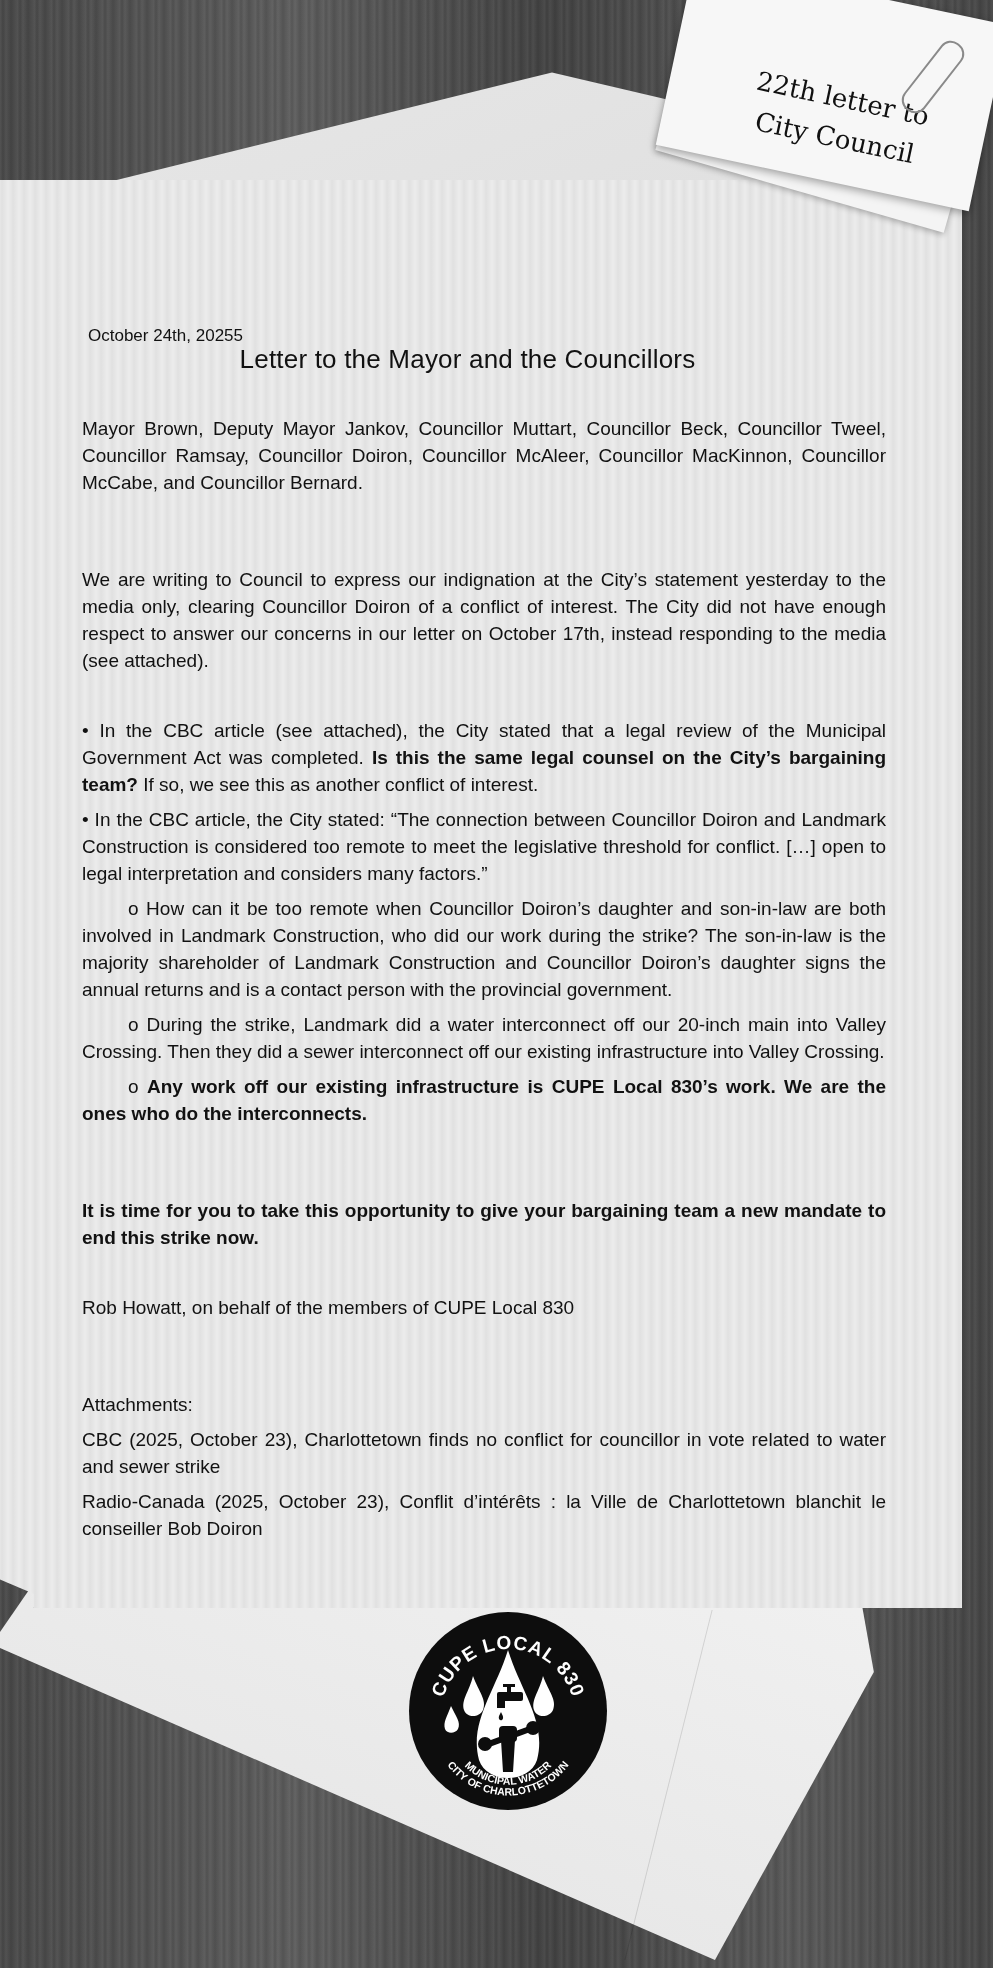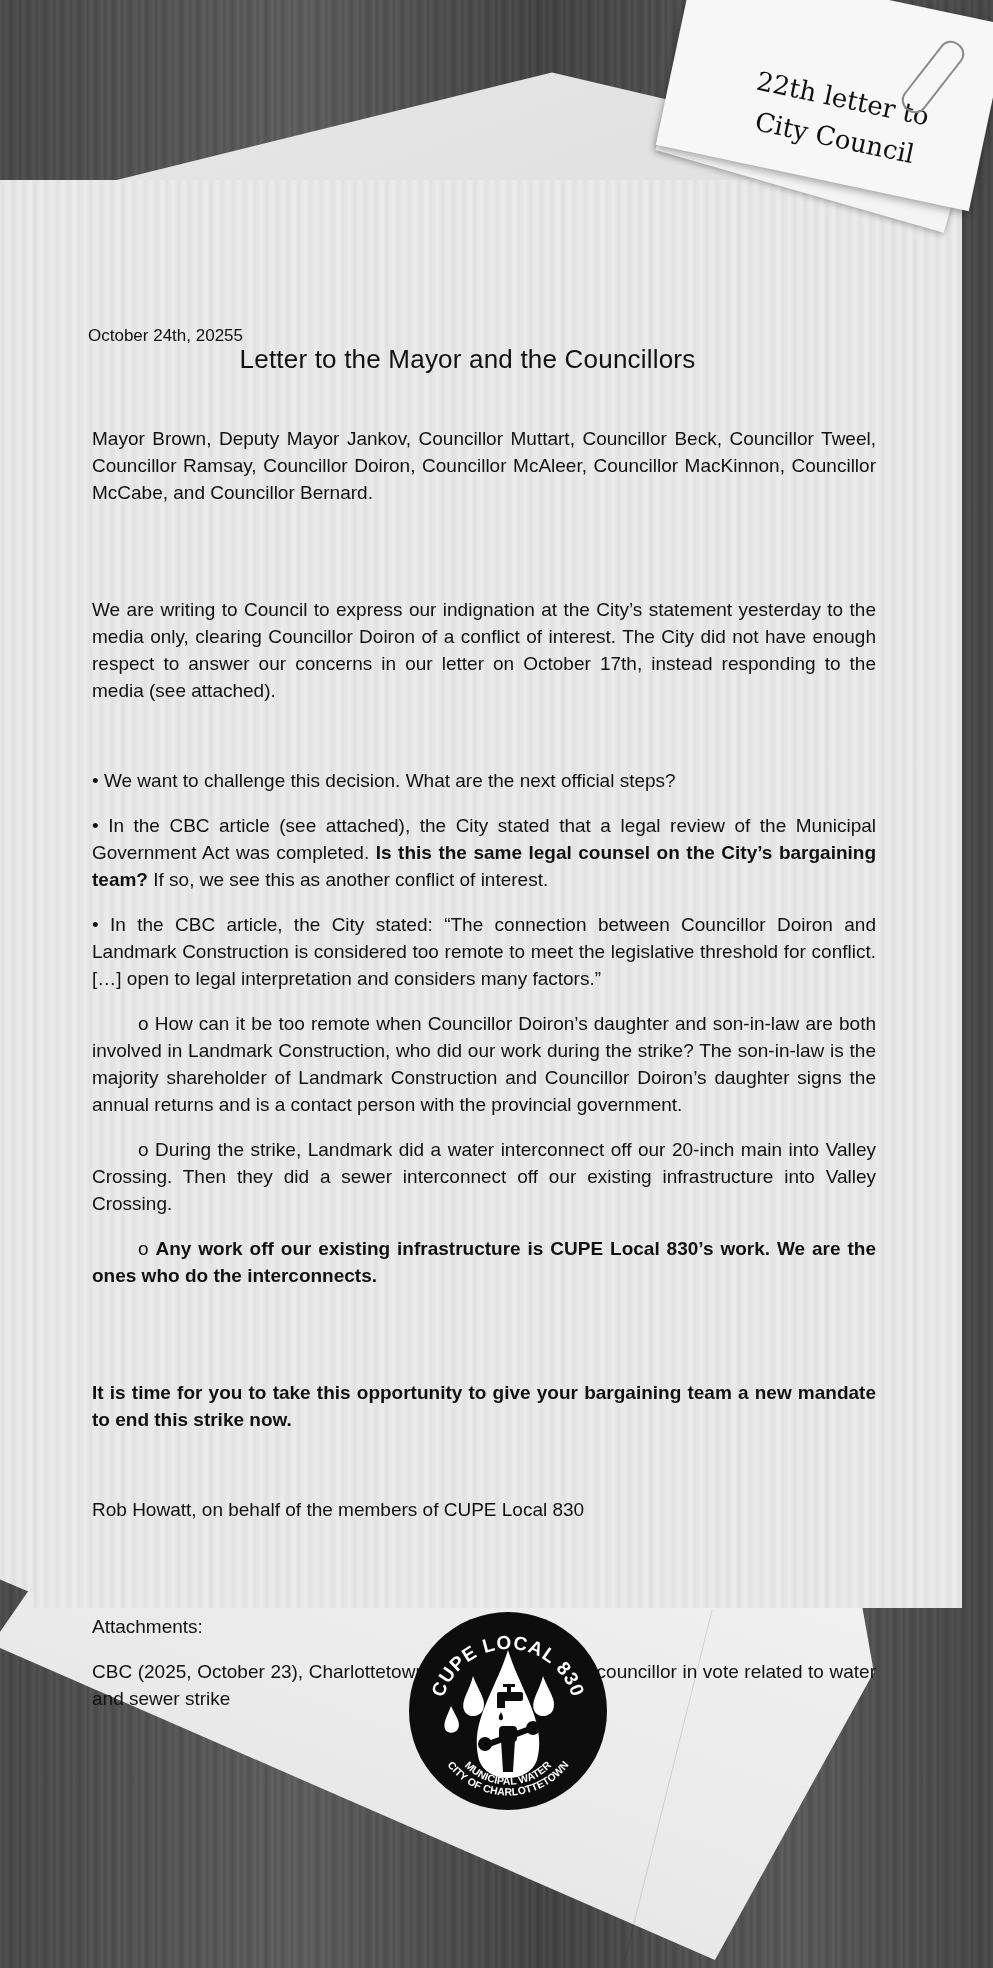--- a/index.html
+++ b/index.html
@@ -53,21 +53,21 @@
       position: absolute; left: 920px; top: 35px; width: 22px; height: 80px;
       border: 2.5px solid #8a8a8a; border-radius: 12px;
       transform: rotate(38deg);
     }
     .date { position: absolute; left: 88px; top: 290px; font-size: 17px; color: #111; margin-top: 36px; }
     .title {
       position: absolute; left: 0; width: 935px; top: 344px; text-align: center;
       font-size: 26px; font-weight: 500; color: #111; letter-spacing: 0.2px;
     }
     .body { position: absolute; left: 74px; top: 407px; width: 820px; }
-    .body p { margin: 18px; text-align: justify; font-size: 19px; line-height: 27px; color: #111; }
+    .body p { margin: 8px; text-align: justify; font-size: 19px; line-height: 27px; color: #111; }
     .gap { height: 27px; }
     .indent { text-indent: 46px; }
     b { font-weight: 700; }
     .logo {
       position: absolute; left: 409px; top: 1612px; width: 198px; height: 198px;
       border-radius: 50%; background: #0d0d0d;
     }
     .logo svg { position: absolute; left: 0; top: 0; }
   </style>
 </head>
@@ -89,35 +89,35 @@
 
 <div class="date">October 24th, 20255</div>
 <div class="title">Letter to the Mayor and the Councillors</div>
 
 <div class="body">
   <p>Mayor Brown, Deputy Mayor Jankov, Councillor Muttart, Councillor Beck, Councillor Tweel, Councillor Ramsay, Councillor Doiron, Councillor McAleer, Councillor MacKinnon, Councillor McCabe, and Councillor Bernard.</p>
   <div class="gap"></div>
   <div class="gap"></div>
   <p>We are writing to Council to express our indignation at the City’s statement yesterday to the media only, clearing Councillor Doiron of a conflict of interest. The City did not have enough respect to answer our concerns in our letter on October 17th, instead responding to the media (see attached).</p>
   <div class="gap"></div>
-  <p>• We want to challenge this decision. What are the next official steps?</p>
   <p><span>• In the CBC article (see attached), the City stated that a legal review of the Municipal Government Act was completed. </span><b>Is this the same legal counsel on the City’s bargaining team?</b><span> If so, we see this as another conflict of interest.</span></p>
   <p>• In the CBC article, the City stated: “The connection between Councillor Doiron and Landmark Construction is considered too remote to meet the legislative threshold for conflict. […] open to legal interpretation and considers many factors.”</p>
   <p class="indent">o How can it be too remote when Councillor Doiron’s daughter and son-in-law are both involved in Landmark Construction, who did our work during the strike? The son-in-law is the majority shareholder of Landmark Construction and Councillor Doiron’s daughter signs the annual returns and is a contact person with the provincial government.</p>
   <p class="indent">o During the strike, Landmark did a water interconnect off our 20-inch main into Valley Crossing. Then they did a sewer interconnect off our existing infrastructure into Valley Crossing.</p>
   <p class="indent"><span>o </span><b>Any work off our existing infrastructure is CUPE Local 830’s work. We are the ones who do the interconnects.</b></p>
   <div class="gap"></div>
   <div class="gap"></div>
   <p><b>It is time for you to take this opportunity to give your bargaining team a new mandate to end this strike now.</b></p>
   <div class="gap"></div>
   <p>Rob Howatt, on behalf of the members of CUPE Local 830</p>
   <div class="gap"></div>
   <div class="gap"></div>
   <p>Attachments:</p>
   <p>CBC (2025, October 23), Charlottetown finds no conflict for councillor in vote related to water and sewer strike</p>
+  <p>Radio-Canada (2025, October 23), Conflit d’intérêts : la Ville de Charlottetown blanchit le conseiller Bob Doiron</p>
 </div>
 
 <div class="logo">
   <svg width="198" height="198" viewBox="0 0 198 198">
     <defs>
       <path id="arcTop" d="M 32 104 A 67 67 0 0 1 166 104"></path>
       <path id="arcBot1" d="M 52 150 A 60 60 0 0 0 146 150"></path>
       <path id="arcBot2" d="M 36 150 A 76 76 0 0 0 162 150"></path>
     </defs>
     <text fill="#fff" font-family="Liberation Sans, sans-serif" font-weight="700" font-size="19" letter-spacing="1">

